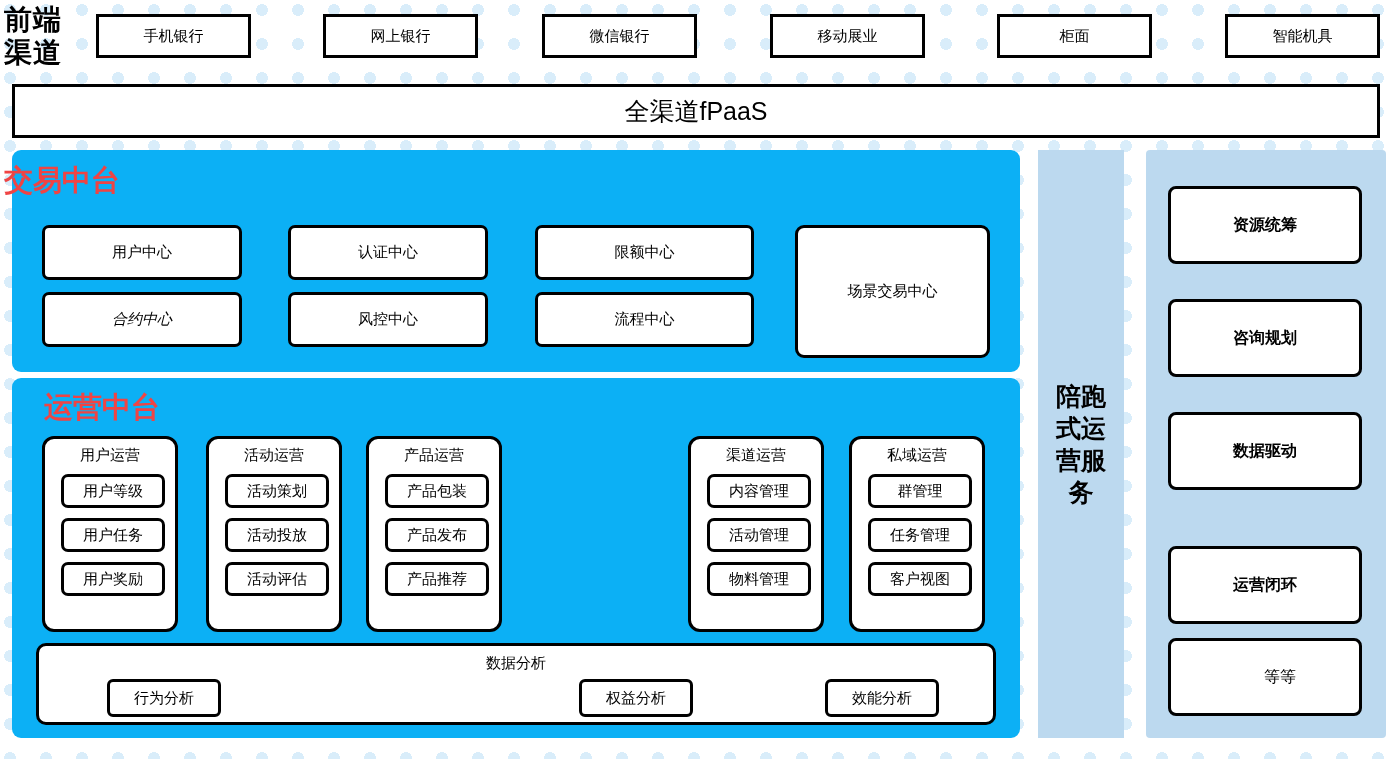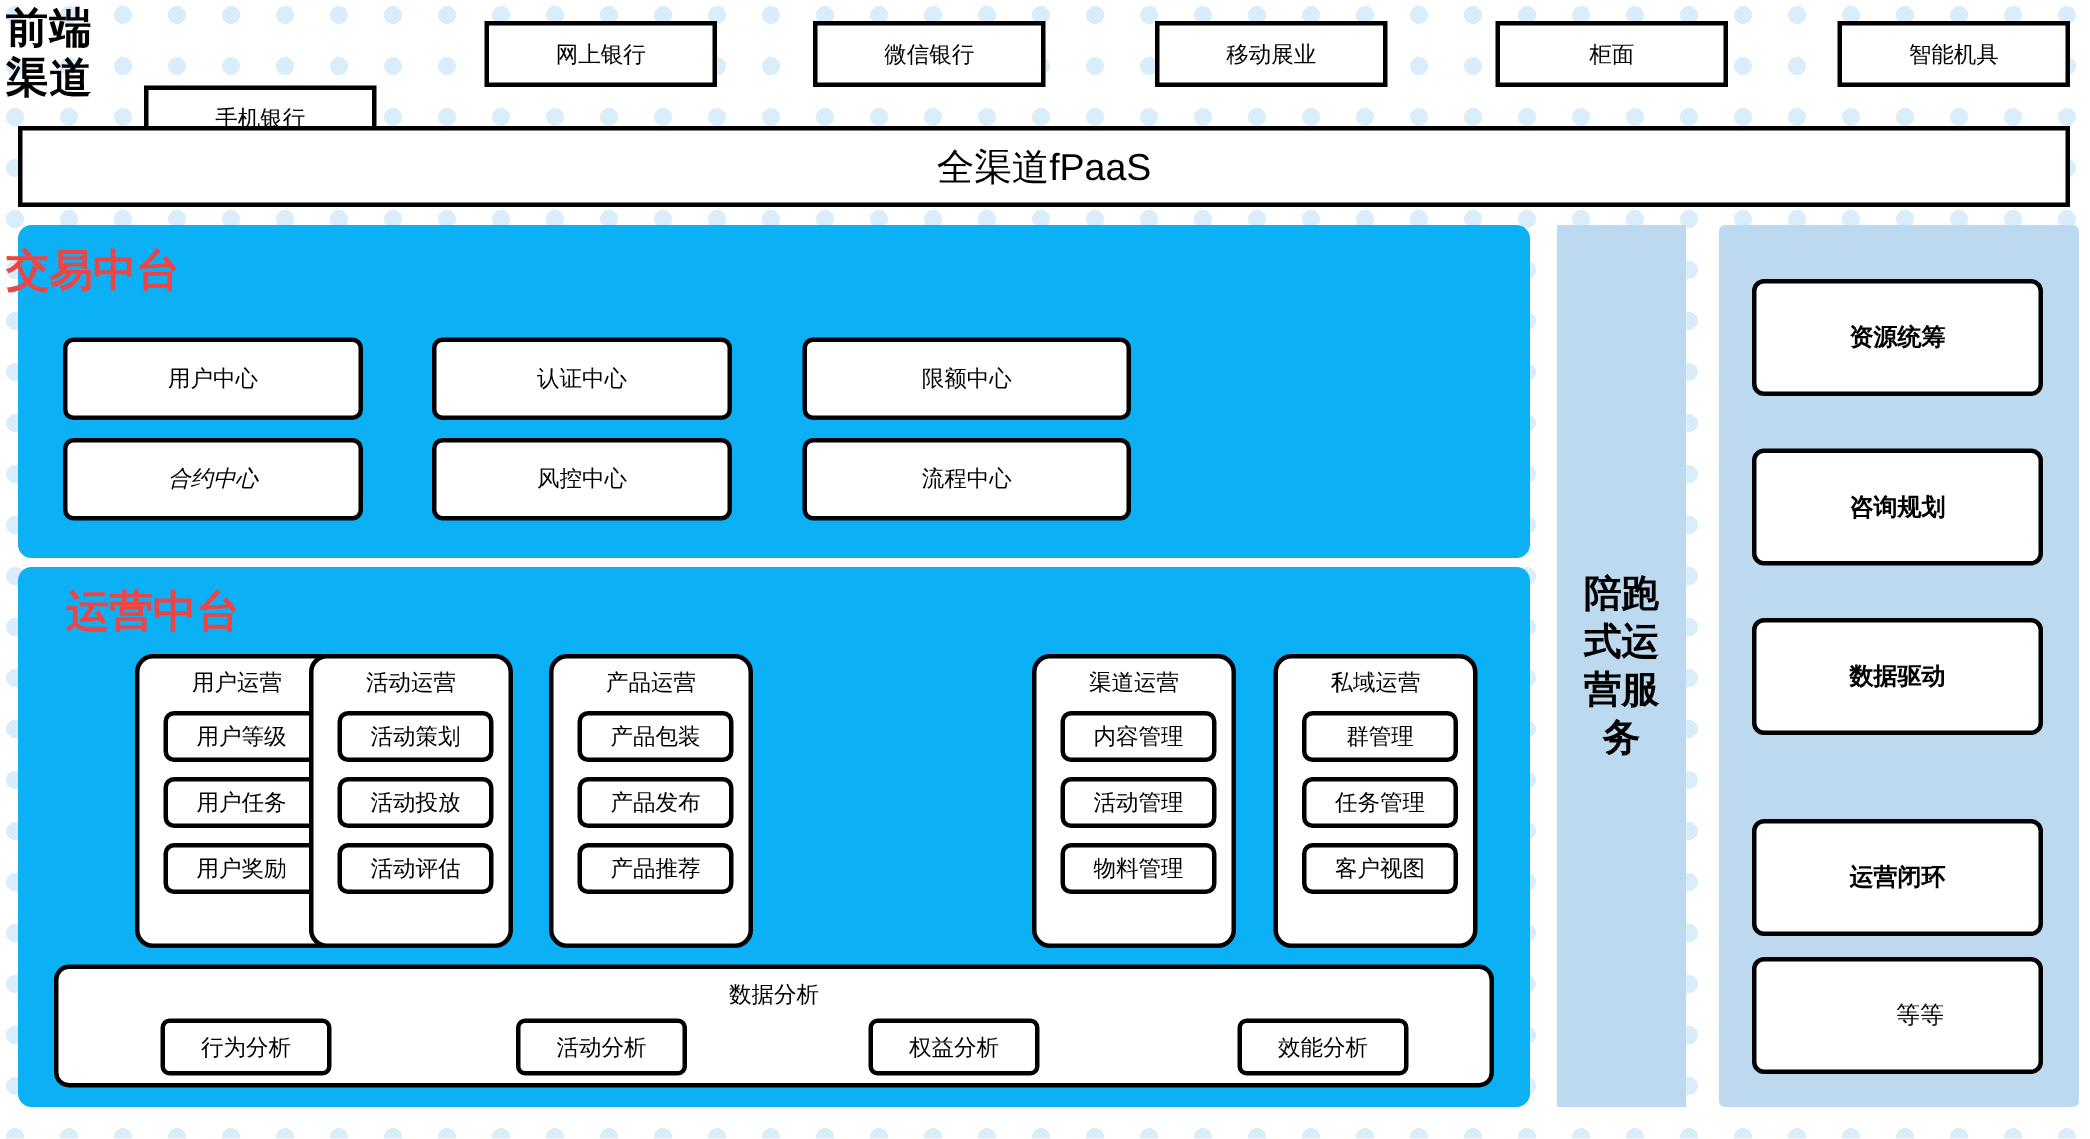--- a/index.html
+++ b/index.html
@@ -131,43 +131,44 @@
 <body>
 
 <div id="dots"></div>
 
 <div id="stage">
 
   <div id="channel-label">
     <span>前端渠道</span>
   </div>
 
-  <div class="bx chan" style="left:96px;margin-top:43px;">手机银行</div>
+  <div class="bx chan" style="left:96px;">手机银行</div>
   <div class="bx chan" style="left:323px;">网上银行</div>
   <div class="bx chan" style="left:542px;">微信银行</div>
   <div class="bx chan" style="left:770px;">移动展业</div>
   <div class="bx chan" style="left:997px;">柜面</div>
   <div class="bx chan" style="left:1225px;">智能机具</div>
 
   <div class="bx" id="fpaas">全渠道fPaaS</div>
 
   <div class="blueblock" id="trade-block"></div>
   <div class="block-title" id="trade-title" style="width:1032px;">交易中台</div>
 
   <div class="bx tbx" style="left:42px;top:225px;width:200px;">用户中心</div>
   <div class="bx tbx" style="left:288px;top:225px;width:200px;">认证中心</div>
   <div class="bx tbx" style="left:535px;top:225px;width:219px;">限额中心</div>
   <div class="bx tbx" style="left:42px;top:292px;width:200px;font-style:italic;">合约中心</div>
   <div class="bx tbx" style="left:288px;top:292px;width:200px;">风控中心</div>
   <div class="bx tbx" style="left:535px;top:292px;width:219px;">流程中心</div>
+  <div class="bx" id="scene-box">场景交易中心</div>
 
   <div class="blueblock" id="ops-block"></div>
   <div class="block-title" id="ops-title" style="width:1032px;padding-left:40px;">运营中台</div>
 
-  <div class="opscol" style="left:42px;margin-left:48px;">
+  <div class="opscol" style="left:42px;">
     <div class="hd">用户运营</div>
     <div class="opsitem i0">用户等级</div>
     <div class="opsitem i1">用户任务</div>
     <div class="opsitem i2">用户奖励</div>
   </div>
 
   <div class="opscol" style="left:206px;">
     <div class="hd">活动运营</div>
     <div class="opsitem i0">活动策划</div>
     <div class="opsitem i1">活动投放</div>
@@ -192,21 +193,20 @@
   <div class="opscol" style="left:849px;">
     <div class="hd">私域运营</div>
     <div class="opsitem i0">群管理</div>
     <div class="opsitem i1">任务管理</div>
     <div class="opsitem i2">客户视图</div>
   </div>
 
   <div id="da-card">
     <div id="da-title">数据分析</div>
     <div class="dabx" style="left:68px;">行为分析</div>
-    <div class="dabx" style="left:305px;">活动分析</div>
     <div class="dabx" style="left:540px;">权益分析</div>
     <div class="dabx" style="left:786px;">效能分析</div>
   </div>
 
   <div id="companion">
     <div id="companion-text">陪跑式运营服务</div>
   </div>
 
   <div id="right-panel">
     <div class="rbx" style="top:36px;">资源统筹</div>

